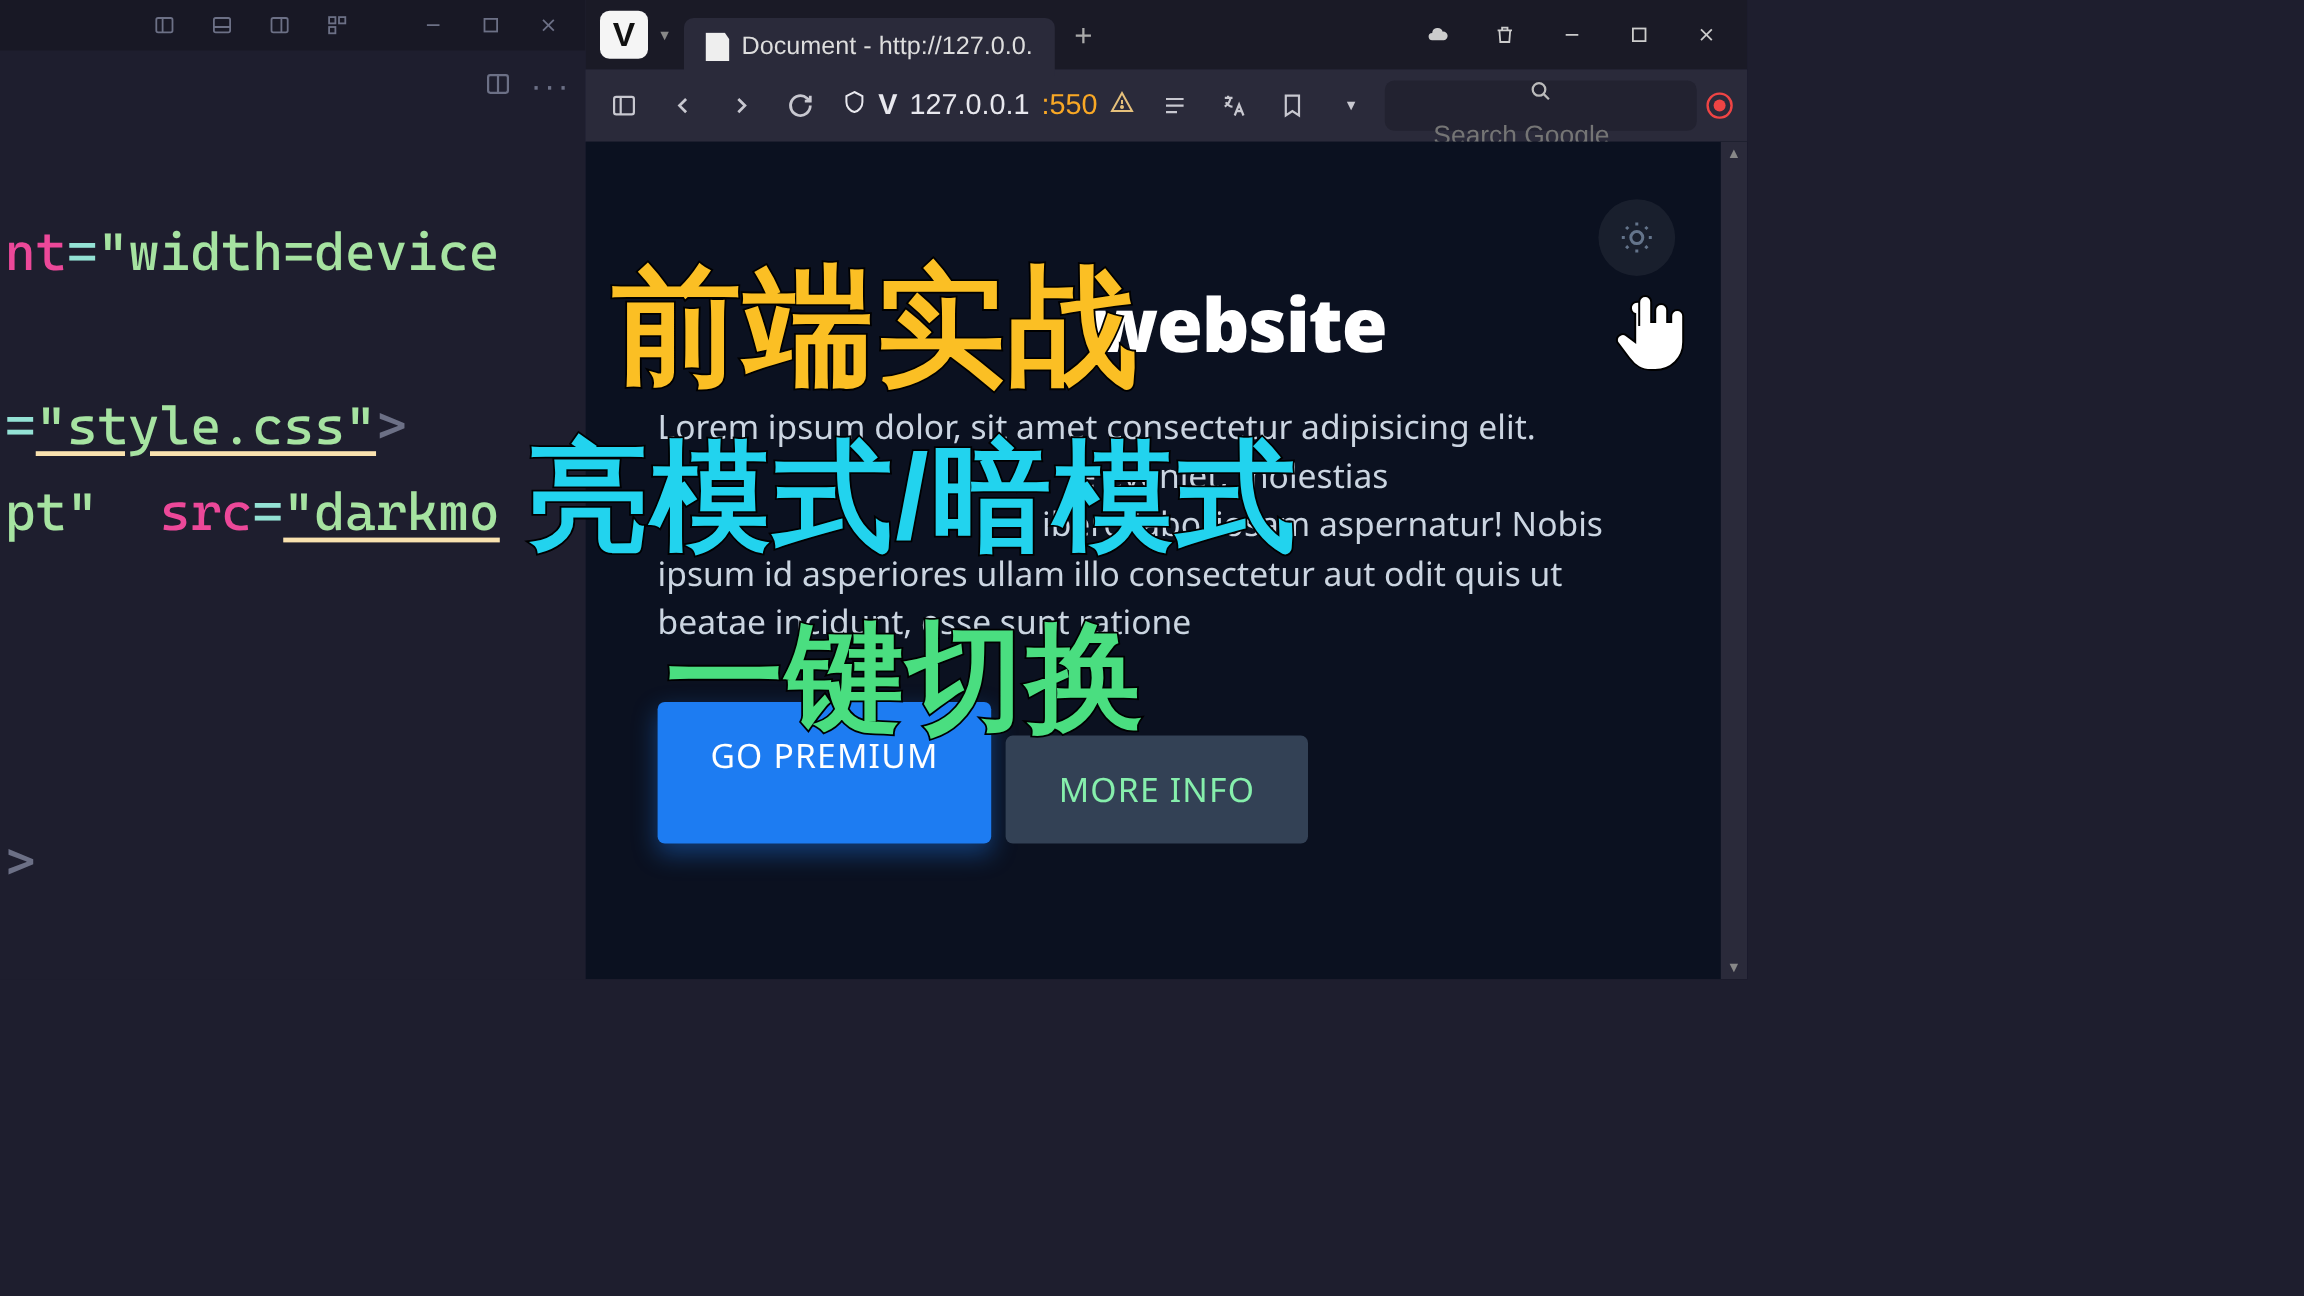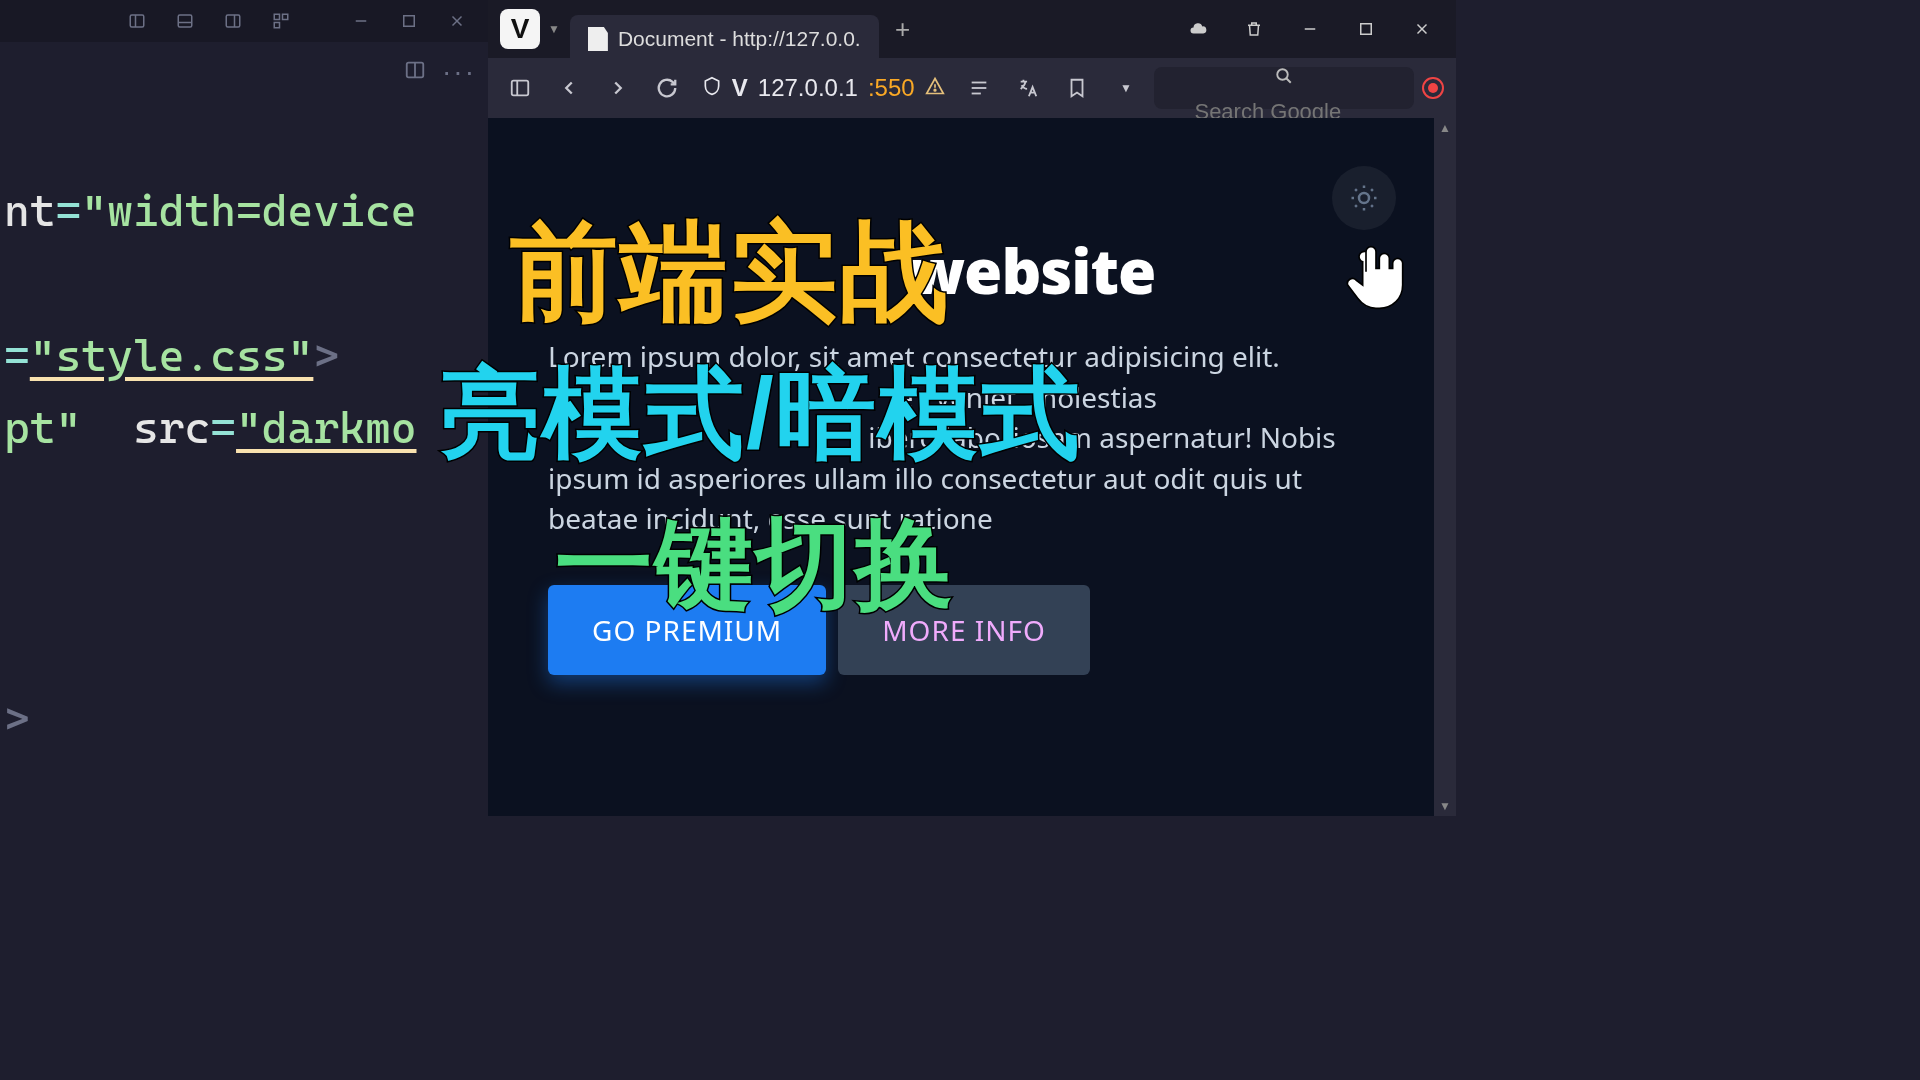--- a/index.html
+++ b/index.html
@@ -44,21 +44,21 @@
 
 .editor-code {
   font-family: "Cascadia Code", Consolas, monospace;
   font-size: 44px;
   line-height: 1.65;
   padding-left: 4px;
   white-space: pre;
   overflow: hidden;
   color: #bac2de;
 }
-.kw-attr { color: #e5e5e5; }
+.kw-attr { color: #ec4899; }
 .kw-eq { color: #94e2d5; }
 .kw-str { color: #a6e3a1; }
 .kw-str-u { color: #a6e3a1; text-decoration: underline; text-decoration-color: #f9e2af; text-underline-offset: 6px; }
 .kw-punc { color: #6c7086; }
 .kw-text { color: #f2cdcd; }
 
 
 .browser-pane {
   position: absolute;
   left: 488px; top: 0;
@@ -177,21 +177,21 @@
   font-weight: 400;
 }
 .hero-btns { display:flex; gap:12px; margin-top: 46px; }
 .btn {
   padding: 26px 44px;
   font-size: 28px; font-weight: 400;
   border-radius: 6px;
   letter-spacing: 1px;
 }
 .btn.primary { background:#1d7cf2; color:#fff; box-shadow: 0 8px 20px rgba(29,124,242,.4);}
-.btn.secondary { background:#334155; color:#f0abfc; }
+.btn.secondary { background:#334155; color:#86efac;margin-top:28px; }
 
 .theme-toggle {
   position:absolute;
   right: 60px; top: 48px;
   width: 64px; height: 64px;
   border-radius: 50%;
   background: rgba(255,255,255,.06);
   display:flex;align-items:center;justify-content:center;
   color:#64748b;
 }

